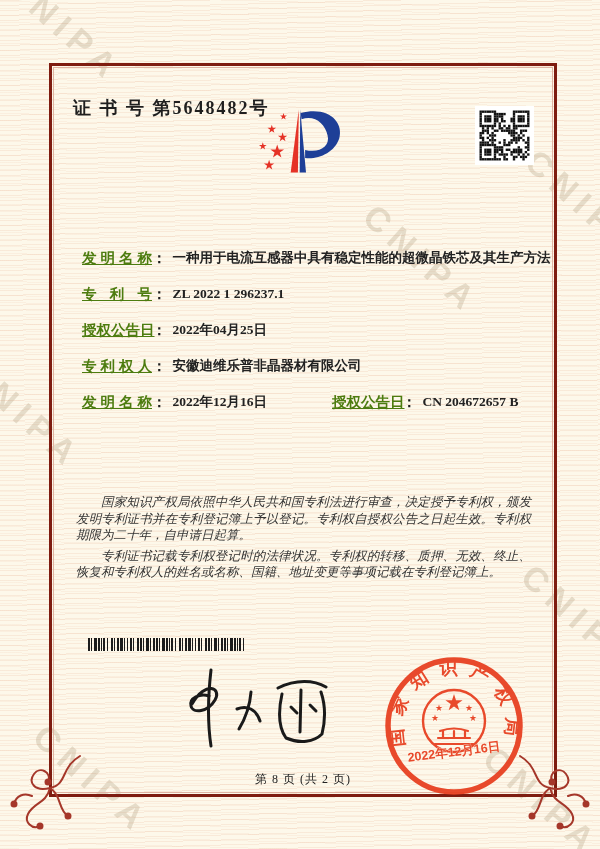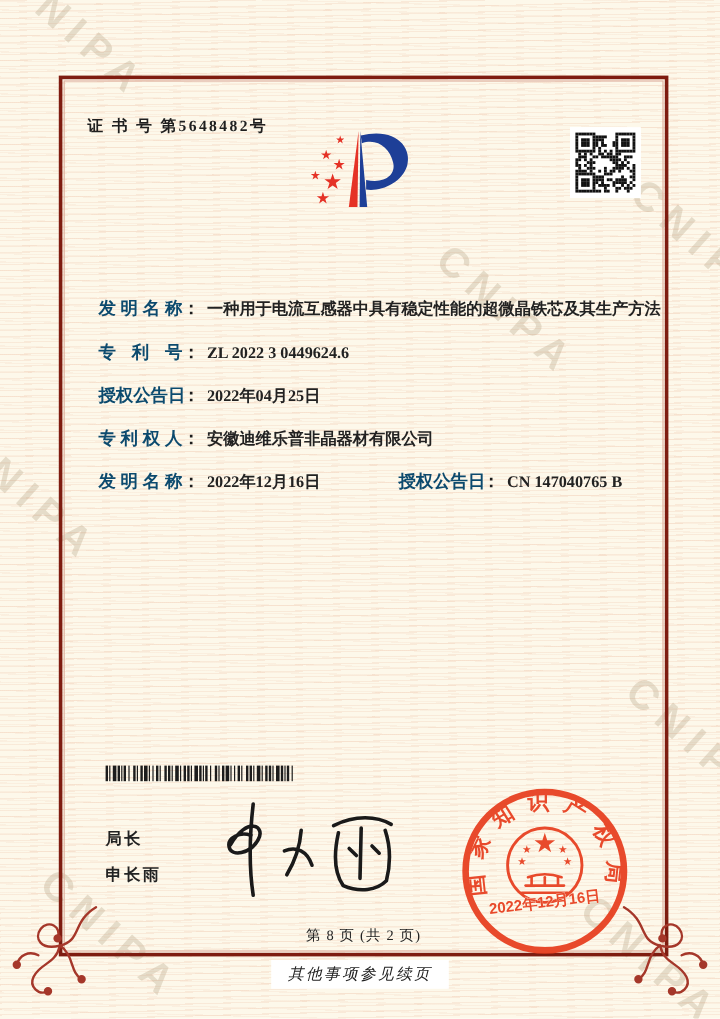--- a/index.html
+++ b/index.html
@@ -9,30 +9,30 @@
   .page::before{content:'';position:absolute;inset:0;z-index:0;pointer-events:none;
     background-image:
       repeating-linear-gradient(178.5deg, rgba(226,150,114,0.15) 0 1px, transparent 1px 5px),
       repeating-linear-gradient(1.5deg, rgba(226,150,114,0.09) 0 1px, transparent 1px 7px);}
   .wm{position:absolute;z-index:1;font-family:"Liberation Sans","DejaVu Sans",sans-serif;
       font-weight:bold;font-size:34px;letter-spacing:8px;color:rgba(183,164,134,0.33);
       transform:rotate(42deg);white-space:nowrap;pointer-events:none;}
   .frame{position:absolute;left:49px;top:63px;width:502px;height:728px;z-index:2;
          border:3px solid #7e1c10;}
   .frame::before{content:'';position:absolute;inset:1px;border:1px solid #dfb3a2;pointer-events:none;}
-  .certno{position:absolute;left:21px;top:30px;font-size:13px;letter-spacing:2px;color:#1f1f1f;font-weight:600;}
+  .certno{position:absolute;left:21px;top:30px;font-size:18px;letter-spacing:2px;color:#1f1f1f;font-weight:600;}
   .logo{position:absolute;left:204px;top:38px;}
   .qrbox{position:absolute;left:423px;top:40px;width:59px;height:59px;background:#fff;}
   .title{position:absolute;left:0;top:116px;width:100%;text-align:center;
          font-size:34px;letter-spacing:17px;padding-left:17px;box-sizing:border-box;
          font-weight:600;color:#161616;}
   .fields{position:absolute;left:30px;top:182px;width:462px;}
   .frow{position:relative;height:22px;margin-bottom:14px;white-space:nowrap;}
   .flabel{display:inline-block;width:70px;text-align:justify;text-align-last:justify;
-          font-size:14.5px;font-weight:700;color:#0c4a6e;vertical-align:middle;}
+          font-size:14.5px;font-weight:700;color:#4d7c0f;vertical-align:middle;text-decoration:underline;}
   .fcolon{font-size:14.5px;font-weight:700;color:#1d1d1d;vertical-align:middle;}
   .fvalue{font-size:13.5px;font-weight:600;color:#222;vertical-align:middle;margin-left:2px;}
   .fright{position:absolute;left:250px;top:0;}
   .paras{position:absolute;left:24px;top:428px;width:455px;font-size:12.5px;line-height:16.5px;
          color:#333;font-style:italic;text-align:justify;}
   .paras p{margin:0 0 4px 0;text-indent:2em;}
   .barcode{position:absolute;left:36px;top:572px;width:156px;height:13px;display:flex;align-items:stretch;}
   .barcode div{height:100%;}
   .officer{position:absolute;left:36px;top:624px;font-family:"Liberation Sans","DejaVu Sans",sans-serif;
            font-weight:700;font-size:13.5px;color:#222;}
@@ -320,40 +320,44 @@
     </div>
 
 
     <div class="fields">
       <div class="frow">
         <span class="flabel">发明名称</span><span class="fcolon">：</span>
         <span class="fvalue">一种用于电流互感器中具有稳定性能的超微晶铁芯及其生产方法</span>
       </div>
       <div class="frow">
         <span class="flabel">专利号</span><span class="fcolon">：</span>
-        <span class="fvalue">ZL 2022 3 0449624.6</span>
+        <span class="fvalue">ZL 2022 1 296237.1</span>
       </div>
       <div class="frow">
         <span class="flabel">授权公告日</span><span class="fcolon">：</span>
         <span class="fvalue">2022年04月25日</span>
       </div>
       <div class="frow">
         <span class="flabel">专利权人</span><span class="fcolon">：</span>
         <span class="fvalue">安徽迪维乐普非晶器材有限公司</span>
       </div>
       <div class="frow">
         <span class="flabel">发明名称</span><span class="fcolon">：</span>
         <span class="fvalue">2022年12月16日</span>
         <span class="fright">
           <span class="flabel">授权公告日</span><span class="fcolon">：</span>
-          <span class="fvalue">CN 147040765 B</span>
+          <span class="fvalue">CN 204672657 B</span>
         </span>
       </div>
     </div>
 
+    <div class="paras">
+      <p>国家知识产权局依照中华人民共和国专利法进行审查，决定授予专利权，颁发发明专利证书并在专利登记簿上予以登记。专利权自授权公告之日起生效。专利权期限为二十年，自申请日起算。</p>
+      <p>专利证书记载专利权登记时的法律状况。专利权的转移、质押、无效、终止、恢复和专利权人的姓名或名称、国籍、地址变更等事项记载在专利登记簿上。</p>
+    </div>
 
     <div class="barcode" id="barcode">
         <div style="width: 2px; background: rgb(28, 28, 28);"></div>
         <div style="width: 1px; background: transparent;"></div>
         <div style="width: 1px; background: rgb(28, 28, 28);"></div>
         <div style="width: 2px; background: transparent;"></div>
         <div style="width: 3px; background: rgb(28, 28, 28);"></div>
         <div style="width: 1px; background: transparent;"></div>
         <div style="width: 2px; background: rgb(28, 28, 28);"></div>
         <div style="width: 1px; background: transparent;"></div>
@@ -441,24 +445,20 @@
         <div style="width: 1px; background: transparent;"></div>
         <div style="width: 2px; background: rgb(28, 28, 28);"></div>
         <div style="width: 1px; background: transparent;"></div>
         <div style="width: 1px; background: rgb(28, 28, 28);"></div>
         <div style="width: 1px; background: transparent;"></div>
         <div style="width: 2px; background: rgb(28, 28, 28);"></div>
         <div style="width: 2px; background: transparent;"></div>
         <div style="width: 1px; background: rgb(28, 28, 28);"></div>
       </div>
 
-    <div class="officer">
-      <div>局长</div>
-      <div>申长雨</div>
-    </div>
 
     <svg class="sig" width="150" height="90" viewBox="0 0 150 90">
       <g fill="none" stroke="#1a1a1a" stroke-width="3" stroke-linecap="round" stroke-linejoin="round">
         <path d="M14,42 C28,18 44,26 37,38 C30,50 15,52 13,44 C11,36 22,31 31,34"></path>
         <path d="M33,8 C30,34 29,58 33,84"></path>
         <path d="M73,30 C72,43 67,57 61,67"></path>
         <path d="M59,47 C69,43 78,47 82,59"></path>
         <path d="M100,26 C118,17 136,18 148,25"></path>
         <path d="M104,32 C100,50 101,66 108,76 C122,82 136,80 144,72 C148,56 147,42 143,30"></path>
         <path d="M123,28 L122,70"></path>
@@ -518,15 +518,14 @@
       <path d="M48,50 C44,66 32,64 26,76 C22,84 30,92 38,88"></path>
       <path d="M48,50 C60,58 56,72 66,78"></path>
       <path d="M30,58 C22,54 14,58 12,66"></path>
       <circle cx="46" cy="44" r="2.5" fill="#a5372a"></circle>
       <circle cx="38" cy="88" r="2.5" fill="#a5372a"></circle>
       <circle cx="66" cy="78" r="2.5" fill="#a5372a"></circle>
       <circle cx="12" cy="66" r="2.5" fill="#a5372a"></circle>
     </g>
   </svg>
 
-  <div class="note">其他事项参见续页</div>
 
 </div>
 
 </body></html>

